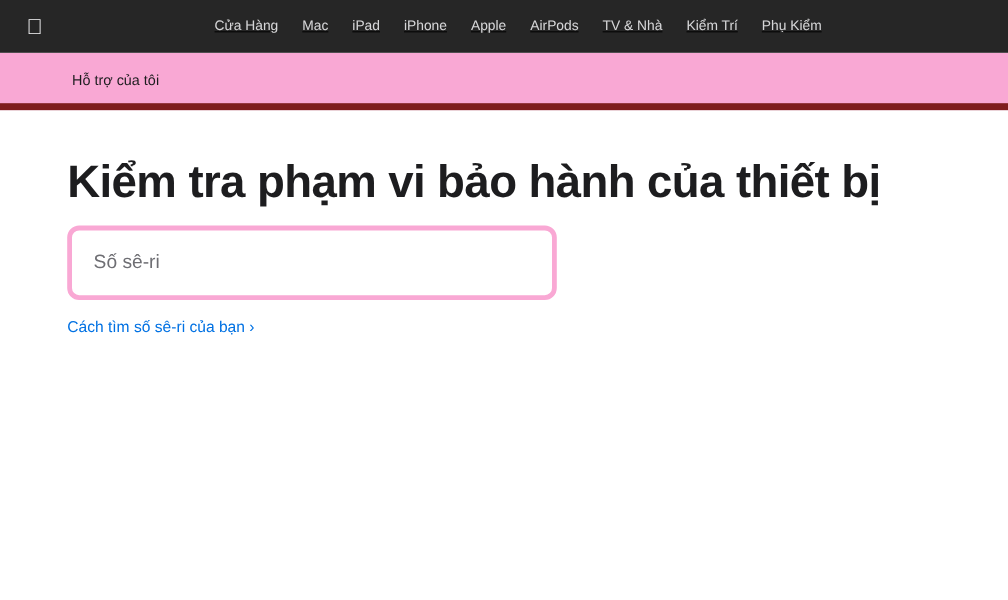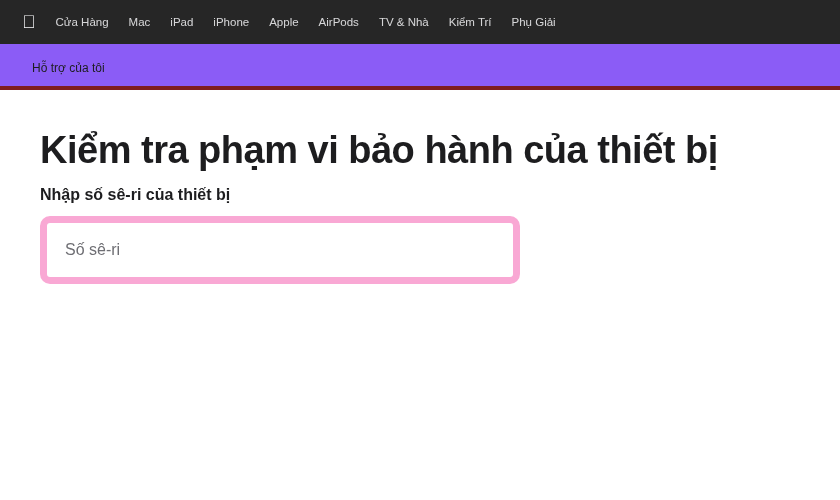--- a/index.html
+++ b/index.html
@@ -34,47 +34,48 @@
       cursor: pointer;
       flex-shrink: 0;
     }
 
     .nav-items {
       display: flex;
       align-items: center;
       list-style: none;
       gap: 0;
       flex: 1;
-      justify-content: flex-start;
+      justify-content: center;
+      text-decoration: underline;
     }
 
     .nav-item {
       color: #f5f5f7;
       font-size: 11.5px;
       padding: 0 10px;
       cursor: pointer;
       opacity: 0.85;
       white-space: nowrap;
     }
 
     
     .breadcrumb-bar {
-      padding: 14px 40px 10px 32px;
-      border-bottom: 4px solid #7f1d1d;
-      background: #8b5cf6;
+      padding: 14px 40px 10px 60px;
+      border-bottom: 6px solid #7f1d1d;
+      background: #f9a8d4;
     }
 
     .breadcrumb-text {
       font-size: 12px;
       color: #1d1d1f;
     }
 
     
     .main-content {
-      padding: 40px 40px 30px 40px;
+      padding: 40px 40px 30px 56px;
       background: #fff;
     }
 
     .page-title {
       font-size: 38px;
       font-weight: 700;
       color: #1d1d1f;
       line-height: 1.1;
       margin-bottom: 14px;
       letter-spacing: -0.5px;
@@ -88,24 +89,24 @@
     }
 
     .section-label {
       font-size: 16px;
       font-weight: 600;
       color: #1d1d1f;
       margin-bottom: 12px;
     }
 
     .serial-input-wrapper {
-      border: 7px solid #f9a8d4;
+      border: 4px solid #f9a8d4;
       border-radius: 10px;
       padding: 4px 6px;
-      width: 480px;
+      width: 408px;
       margin-bottom: 14px;
     }
 
     .serial-input {
       width: 100%;
       border: none;
       outline: none;
       font-size: 16px;
       color: #1d1d1f;
       padding: 14px 12px;
@@ -135,30 +136,30 @@
   <span class="nav-logo"></span>
   <ul class="nav-items">
     <li class="nav-item">Cửa Hàng</li>
     <li class="nav-item">Mac</li>
     <li class="nav-item">iPad</li>
     <li class="nav-item">iPhone</li>
     <li class="nav-item">Apple</li>
     <li class="nav-item">AirPods</li>
     <li class="nav-item">TV &amp; Nhà</li>
     <li class="nav-item">Kiểm Trí</li>
-    <li class="nav-item">Phụ Giải</li>
+    <li class="nav-item">Phụ Kiểm</li>
   </ul>
 </nav>
 
 <div class="breadcrumb-bar">
   <span class="breadcrumb-text">Hỗ trợ của tôi</span>
 </div>
 
 <div class="main-content">
   <h1 class="page-title">Kiểm tra phạm vi bảo hành của thiết bị</h1>
 
-  <div class="section-label">Nhập số sê-ri của thiết bị</div>
 
   <div class="serial-input-wrapper">
     <input class="serial-input" type="text" placeholder="Số sê-ri" style="">
   </div>
 
+  <a class="find-serial-link">Cách tìm số sê-ri của bạn ›</a>
 </div>
 
 </body></html>

